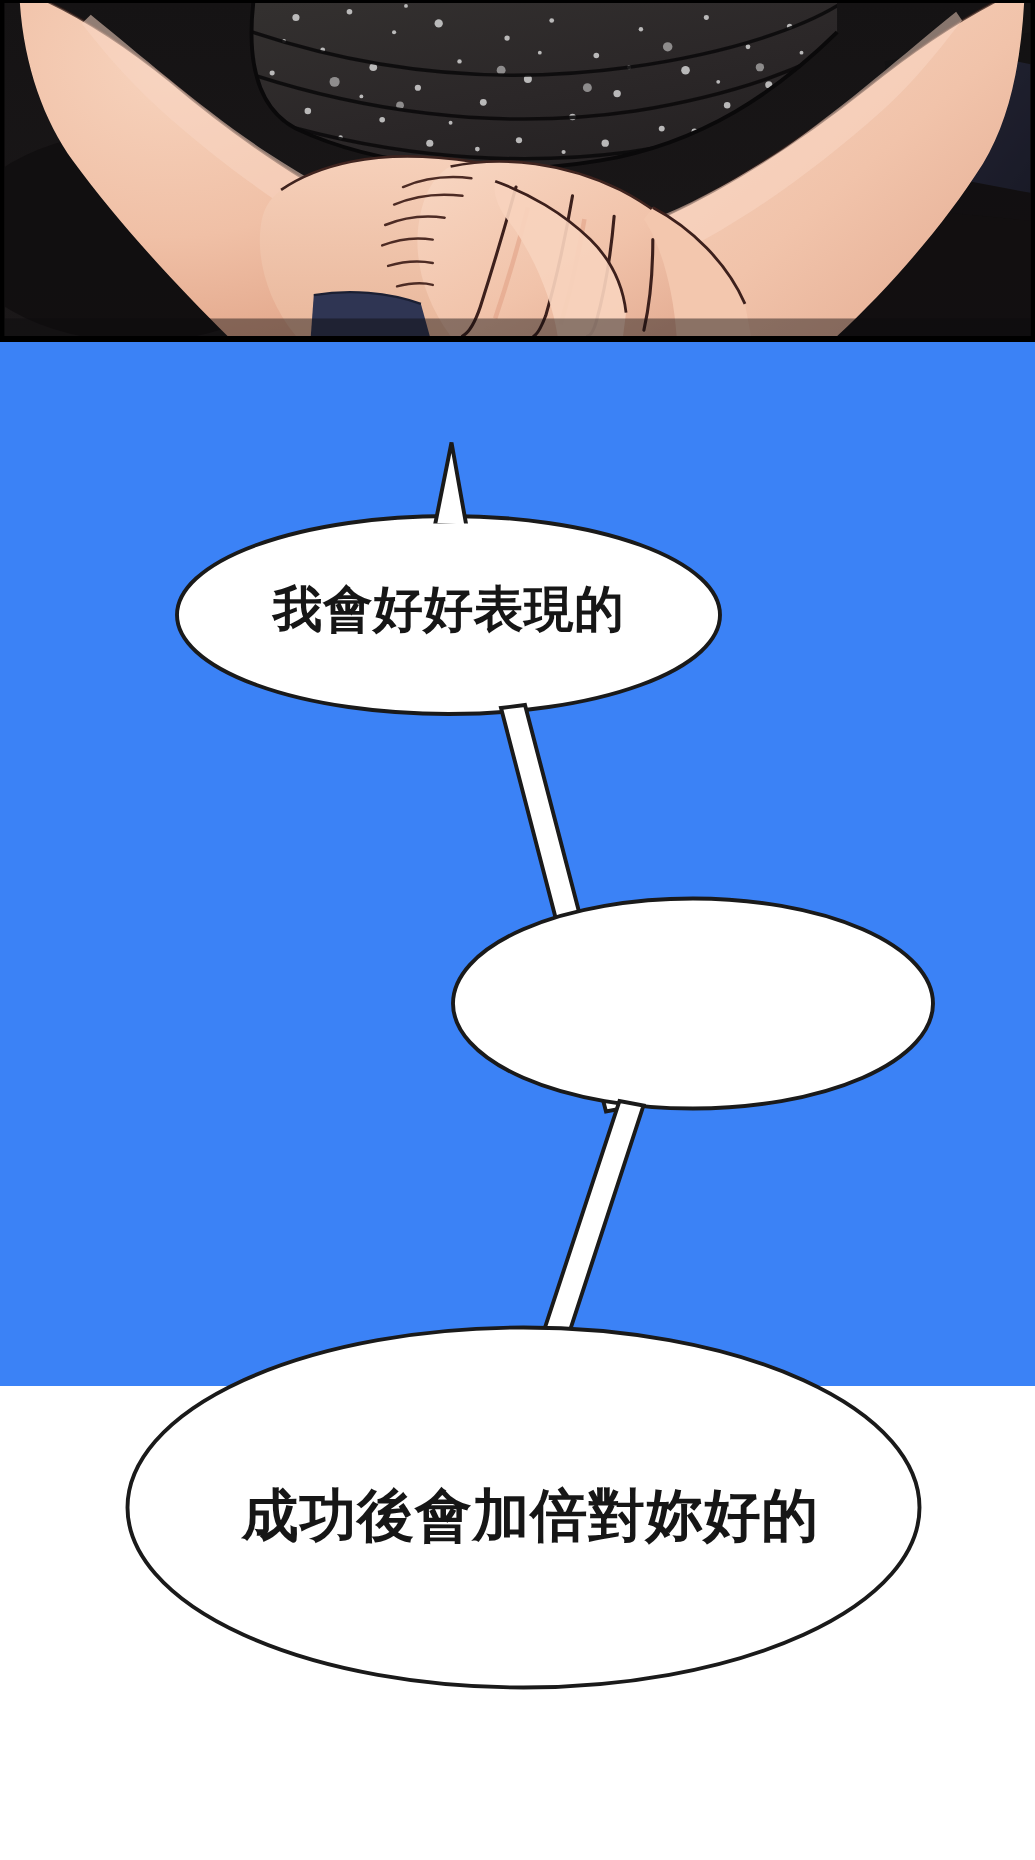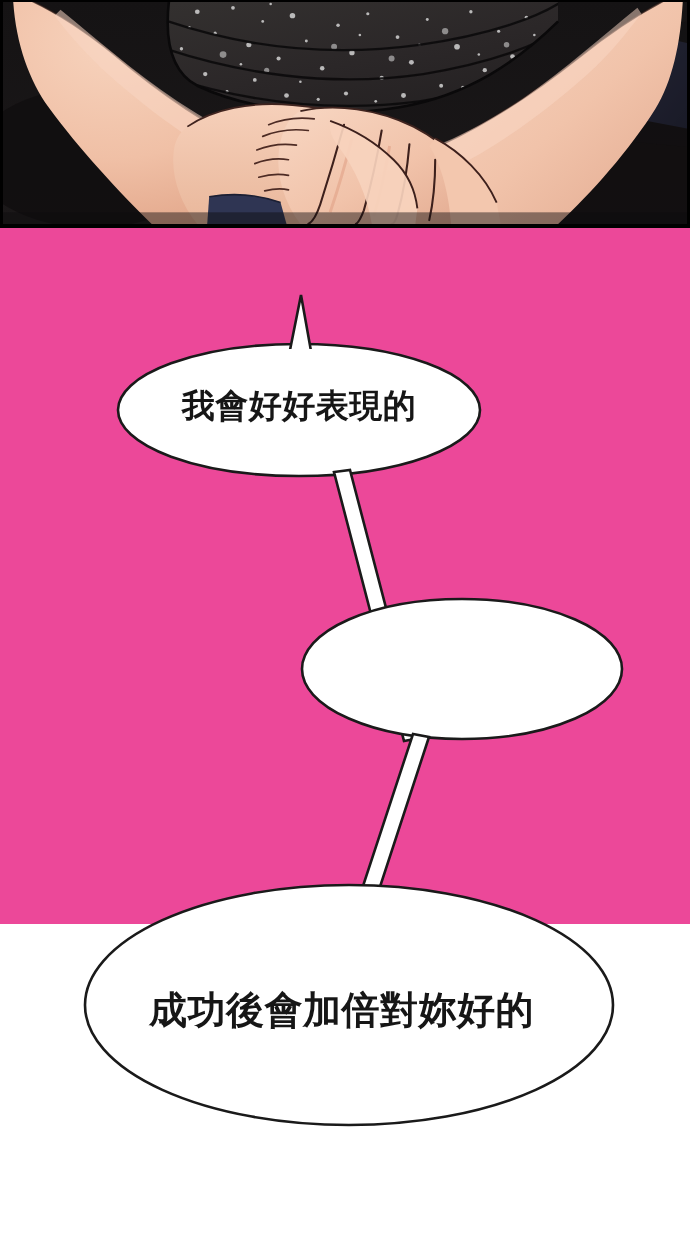--- a/index.html
+++ b/index.html
@@ -12,21 +12,21 @@
     height: 1240px;
     overflow: hidden;
     font-family: "DejaVu Sans", "Liberation Sans", sans-serif;
     position: relative;
   }
 
   #page {
     position: relative;
     width: 690px;
     height: 924px;
-    background: #ec4899;
+    background: #3b82f6;
   }
 
   
   .panel {
     position: absolute;
     left: 0;
     top: 0;
     width: 690px;
     height: 228px;
     overflow: hidden;
@@ -64,21 +64,21 @@
   }
   #bubble1-text {
     left: 118px; top: 386px; width: 362px;
     font-size: 33px; line-height: 40px;
   }
   #bubble2-text {
     left: 302px; top: 645px; width: 320px;
     font-size: 33px; line-height: 40px;
   }
   #bubble3-text {
-    left: 78px; top: 987px; width: 527px;
+    left: 90px; top: 987px; width: 527px;
     font-size: 38px; line-height: 46px;
   }
 </style>
 </head>
 <body>
 
 <div id="page">
 
   <div class="panel">
     <svg class="panel-art" viewBox="0 0 690 228" preserveAspectRatio="none">

